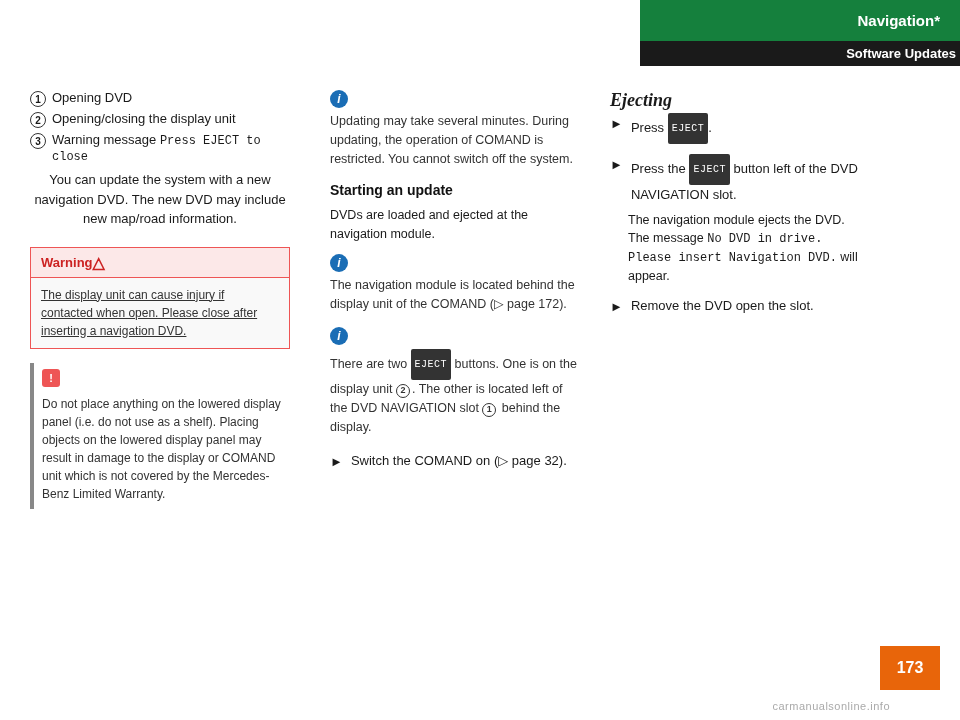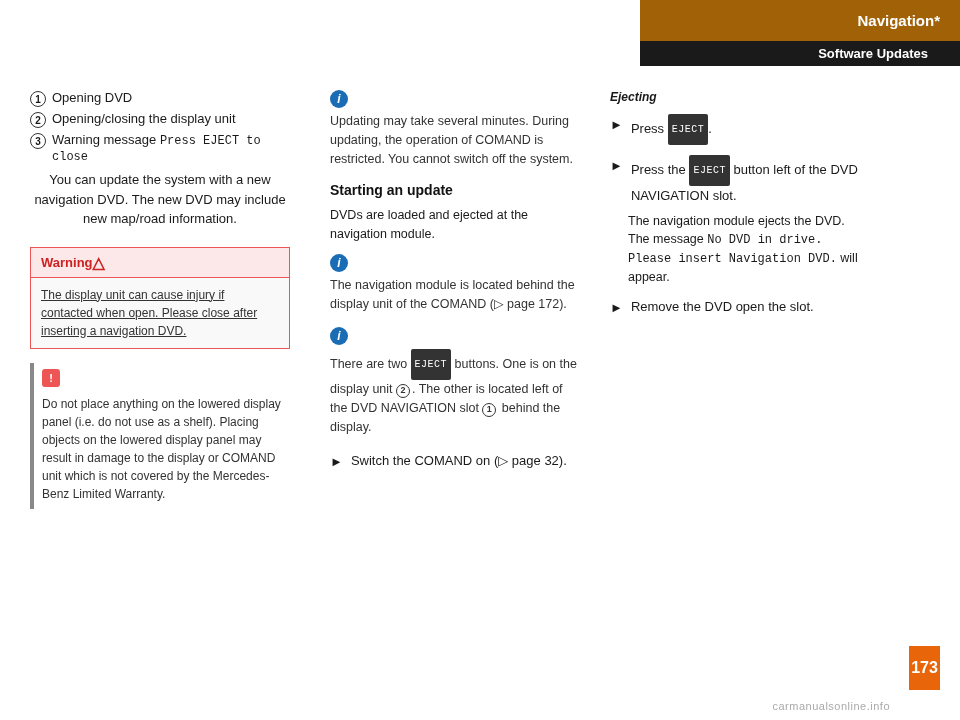--- a/index.html
+++ b/index.html
@@ -15,44 +15,44 @@
     }
 
     
     .header {
       position: absolute;
       top: 0;
       right: 0;
       width: 320px;
     }
     .nav-title-bar {
-      background: #a16207;
+      background: #15803d;
       color: white;
       text-align: right;
       padding: 12px 20px;
       font-size: 15px;
       font-weight: bold;
     }
     .section-title-bar {
       background: #1a1a1a;
       color: white;
       text-align: right;
-      padding: 5px 32px;
+      padding: 5px 4px;
       font-size: 13px;
       font-weight: bold;
     }
 
     
     .page-number {
       position: absolute;
       bottom: 30px;
       right: 20px;
       background: #e8650a;
       color: white;
-      width: 31px;
+      width: 60px;
       height: 44px;
       display: flex;
       align-items: center;
       justify-content: center;
       font-size: 16px;
       font-weight: bold;
     }
 
     
     .watermark {
@@ -231,22 +231,23 @@
       margin-right: 8px;
       font-size: 13px;
       margin-top: 1px;
       flex-shrink: 0;
     }
 
     
     .ejecting-title {
       font-style: italic;
       font-weight: bold;
-      font-size: 12px;
-      margin-bottom: 10px;
+      font-size: 18px;
+      margin-bottom: 2px;
+      font-family: Liberation Serif, serif;
     }
 
     
     .eject-badge {
       display: inline-block;
       background: #333;
       color: white;
       font-size: 10px;
       font-family: 'Courier New', monospace;
       padding: 8px 4px;

